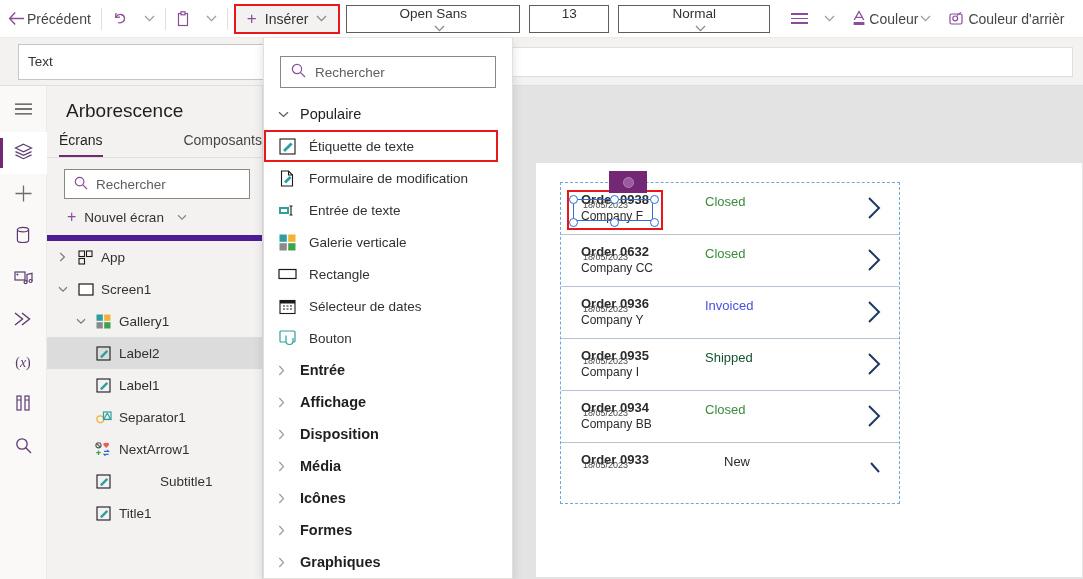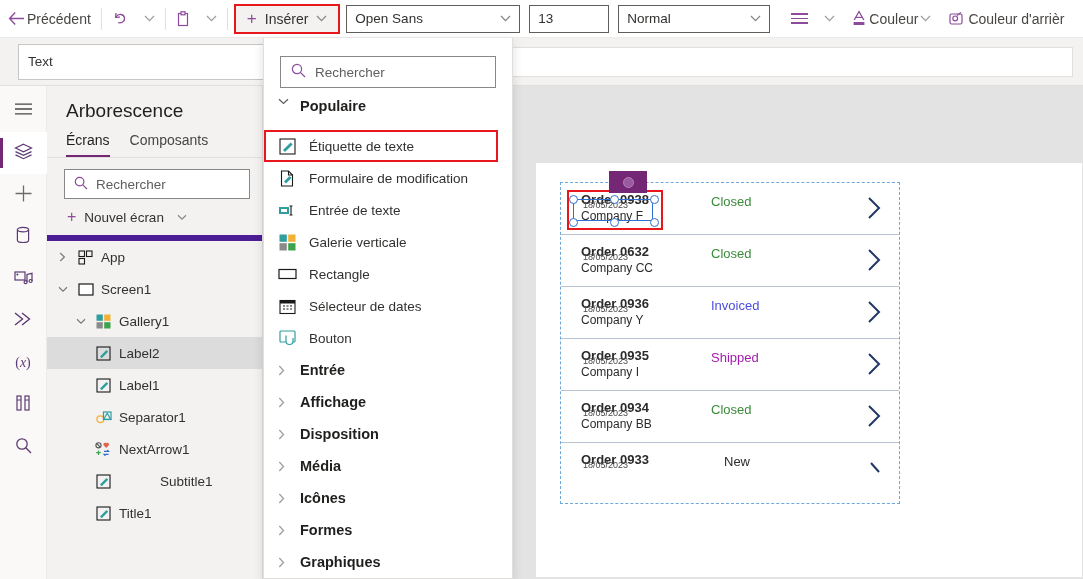--- a/index.html
+++ b/index.html
@@ -33,21 +33,21 @@
     display: flex; align-items: center; gap: 8px;
     height: 30px; padding: 0 11px; font-size: 14px; color: #323130;
     border: 2px solid #e8171b; background: #f3f2f1;
     margin: 0 6px 0 4px;
   }
   .insert-btn .plus { color: #8c4b9c; font-size: 17px; line-height: 1; }
 
   .combo {
     height: 28px; border: 1px solid #605e5c; background: #fff;
     display: flex; align-items: center; justify-content: space-between;
-    padding: 0 8px; font-size: 13.5px; color: #323130; margin-right: 9px;
+    padding: 0 8px; font-size: 13.5px; color: #323130; margin-right: 9px; flex-direction: column;
   }
   .combo .chev { margin-left: 12px; }
   .font-combo { width: 174px; }
   .size-box { width: 80px; }
   .weight-combo { width: 152px; }
 
   .align-ic { display:flex; flex-direction:column; gap:2.5px; margin-left:4px; }
   .align-ic i { display:block; height:1.8px; background:#8c4b9c; width:17px; }
 
   
@@ -90,21 +90,21 @@
   }
   .rail-btn.hamb { color: #484644; }
 
   
   .tree {
     position: absolute; left: 47px; top: 86px; width: 216px; height: 493px;
     background: #f3f2f1; border-right: 1px solid #e1dfdd;
     display: flex; flex-direction: column;
   }
   .tree-title { font-size: 19px; color: #201f1e; padding: 14px 0 10px 19px; }
-  .tree-tabs { display: flex; gap: 20px; padding: 0 0 0 19px; font-size: 14px; }
+  .tree-tabs { display: flex; gap: 20px; padding: 0 0 0 12px; font-size: 14px; justify-content: space-between; }
   .tree-tab { padding-bottom: 7px; color: #484644; }
   .tree-tab.sel { color: #201f1e; border-bottom: 2.5px solid #742774; }
   .tree-sep { height: 1px; background: #e1dfdd; margin-top: 0px; }
   .tree-search {
     margin: 11px 12px 0 17px; height: 30px; background: #fff;
     border: 1px solid #8a8886; display: flex; align-items: center;
     gap: 8px; padding: 0 9px; font-size: 13.5px; color: #605e5c;
   }
   .new-screen {
     display: flex; align-items: center; gap: 8px;
@@ -129,23 +129,23 @@
     box-shadow: 0 4px 10px rgba(0,0,0,.13);
     overflow: hidden; z-index: 30;
   }
   .fly-search {
     margin: 18px 16px 0 16px; height: 32px;
     border: 1px solid #8a8886; background: #fff;
     display: flex; align-items: center; gap: 9px; padding: 0 10px;
     font-size: 13.5px; color: #605e5c;
   }
   .fly-group {
-    display: flex; align-items: flex-start; gap: 10px;
+    display: flex; align-items: center; gap: 10px;
     height: 32px; padding-left: 14px; margin-top: 10px;
-    font-size: 14.5px; font-weight: bold; color: #201f1e;
+    font-size: 14.5px; font-weight: normal; color: #201f1e;
   }
   .fly-group .chev { color: #605e5c; font-size: 12px; width: 12px; }
   .fly-item {
     display: flex; align-items: center; gap: 12px;
     height: 32px; padding-left: 14px;
     font-size: 13.5px; color: #323130;
   }
   .fly-item .ic { width: 19px; display: flex; justify-content: center; }
   .fly-item.hi {
     border: 2px solid #e8171b; margin: 0 14px 0 0; padding-left: 12px;
@@ -182,21 +182,21 @@
   }
   .gdate {
     position: absolute; left: 22px; top: 17px;
     font-size: 9px; color: #4a4a4a;
   }
   .gsub {
     position: absolute; left: 20px; top: 26px;
     font-size: 12px; color: #2b2b2b;
   }
   .gstat {
-    position: absolute; left: 150px; top: 11px;
+    position: absolute; left: 144px; top: 11px;
     font-size: 13px;
   }
   .garrow {
     position: absolute; right: 16px; top: 12px;
     color: #203864;
   }
   
   .selbox {
     position: absolute; left: 12px; top: 16px; width: 80px; height: 22px;
     border: 1px solid #2f6fd0; z-index: 6;
@@ -625,21 +625,21 @@
             <svg width="17" height="26" viewBox="0 0 17 26">
                 <path d="M3 3 L13 13 L3 23" stroke="#203864" stroke-width="2" fill="none"></path>
               </svg>
           </div>
         </div>
 
         <div class="grow">
           <div class="gtitle">Order 0935</div>
           <div class="gdate">18/05/2023</div>
           <div class="gsub">Company I</div>
-          <div class="gstat" style="color:#a21caf;">Shipped</div>
+          <div class="gstat" style="color:#14532d;">Shipped</div>
           <div class="garrow">
             <svg width="17" height="26" viewBox="0 0 17 26">
                 <path d="M3 3 L13 13 L3 23" stroke="#203864" stroke-width="2" fill="none"></path>
               </svg>
           </div>
         </div>
 
         <div class="grow">
           <div class="gtitle">Order 0934</div>
           <div class="gdate">18/05/2023</div>

